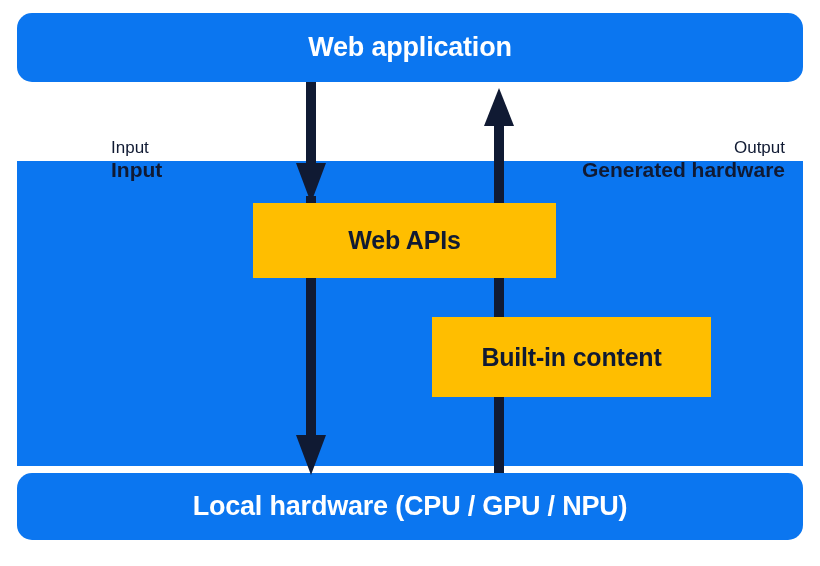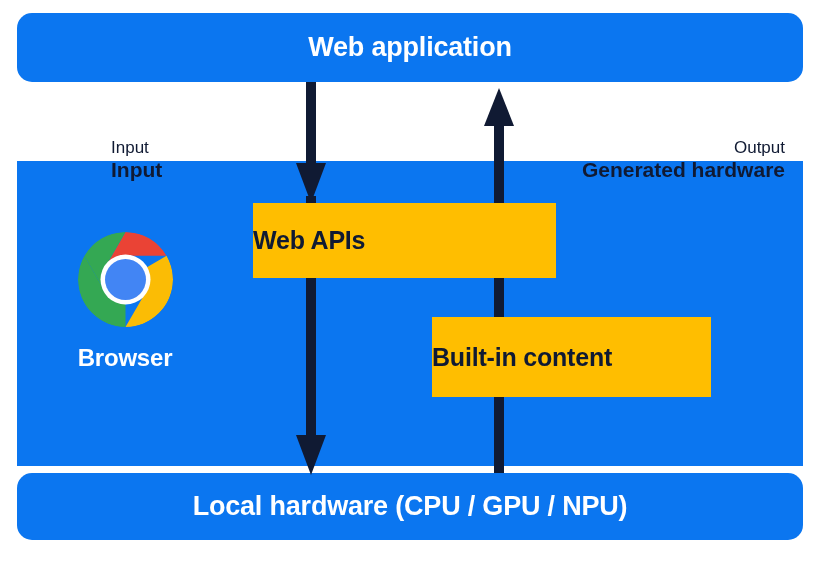--- a/index.html
+++ b/index.html
@@ -124,21 +124,21 @@
   
   #arrow-up-head   { left: 484px; top: 88px; }
   #arrow-up-shaft  { left: 494px; top: 124px; height: 349px; }
 
   
   .yellow-box {
     position: absolute;
     background: var(--yellow);
     display: flex;
     align-items: center;
-    justify-content: flex-start;
+    justify-content: center;
     text-align: center;
     z-index: 5;
   }
   .yellow-box-label {
     color: var(--navy);
     font-weight: bold;
     font-size: 25px;
     line-height: 1.22;
     letter-spacing: -0.2px;
   }
@@ -202,43 +202,20 @@
   </div>
 
   <div class="arrow-shaft" id="arrow-down-shaft-upper"></div>
   <div class="arrow-head down" id="arrow-down-head-upper"></div>
   <div class="arrow-shaft" id="arrow-down-shaft-lower"></div>
   <div class="arrow-head down" id="arrow-down-head-lower"></div>
 
   <div class="arrow-head up" id="arrow-up-head"></div>
   <div class="arrow-shaft" id="arrow-up-shaft"></div>
 
-  <div id="browser-mark">
-    <svg id="chrome-icon" viewBox="0 0 190 190" xmlns="http://www.w3.org/2000/svg">
-      <defs>
-        <clipPath id="clip-circle">
-          <circle cx="95" cy="95" r="95"></circle>
-        </clipPath>
-      </defs>
-      <g clip-path="url(#clip-circle)">
-
-        <path d="M95 0 A95 95 0 0 1 177.27 47.5 L95 47.5 A47.5 47.5 0 0 0 53.86 71.25 Z" fill="#ea4335"></path>
-
-        <path d="M177.27 47.5 A95 95 0 0 1 95 190 L136.14 118.75 A47.5 47.5 0 0 0 136.14 71.25 Z" fill="#fbbc05"></path>
-
-        <path d="M95 190 A95 95 0 0 1 12.73 47.5 L53.86 118.75 A47.5 47.5 0 0 0 95 142.5 Z" fill="#34a853"></path>
-
-        <path d="M12.73 47.5 A95 95 0 0 1 95 0 L53.86 71.25 A47.5 47.5 0 0 0 53.86 118.75 Z" fill="#34a853"></path>
-
-        <circle cx="95" cy="95" r="50" fill="#ffffff"></circle>
-        <circle cx="95" cy="95" r="41" fill="#4285f4"></circle>
-      </g>
-    </svg>
-    <div id="browser-caption">Browser</div>
-  </div>
 
   <div class="yellow-box" id="box-web-apis">
     <span class="yellow-box-label">Web APIs</span>
   </div>
 
   <div class="yellow-box" id="box-builtin-models">
     <span class="yellow-box-label">
       <span>Built-in content</span><br>
     </span>
   </div>

